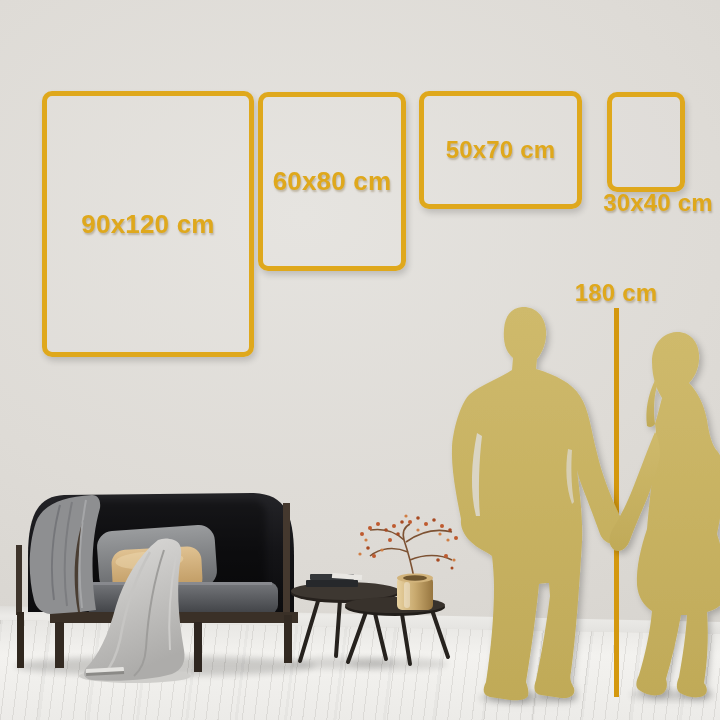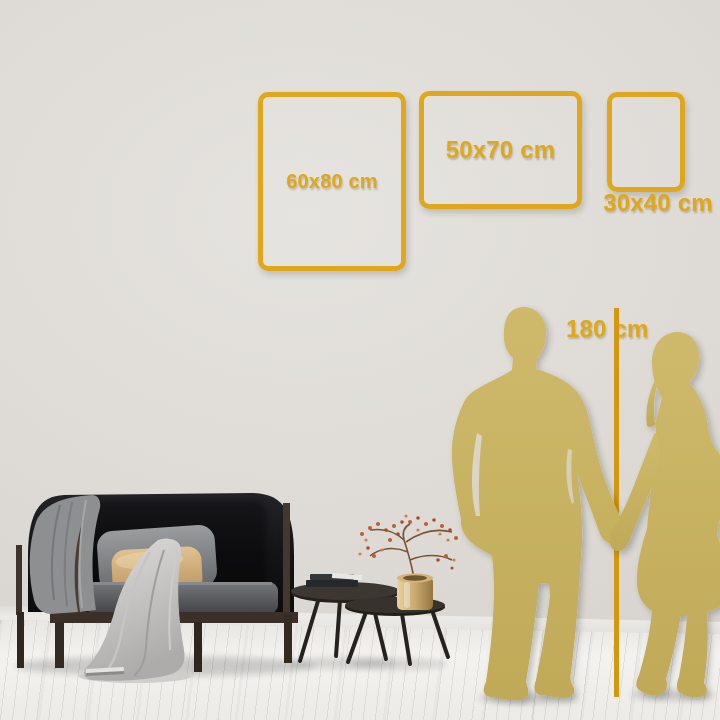--- a/index.html
+++ b/index.html
@@ -23,44 +23,47 @@
   
   .frame{position:absolute;z-index:4;border:5px solid var(--c-accent,#DFA81C);
     border-radius:10px;background:rgba(255,255,255,0.05);
     box-shadow:2px 4px 6px rgba(0,0,0,0.16);
     display:flex;align-items:center;justify-content:center;}
   .size-label{color:var(--c-accent,#DFA81C);font-weight:bold;
     text-shadow:1px 2px 2px rgba(90,60,0,0.28);letter-spacing:0.2px;white-space:nowrap;}
   .f1{left:42px;top:91px;width:202px;height:256px;}
   .f1 .size-label{font-size:26px;}
   .f2{left:258px;top:92px;width:138px;height:169px;}
-  .f2 .size-label{font-size:20px;}
+  .f2 .size-label{font-size:26px;}
   .f3{left:419px;top:91px;width:153px;height:108px;}
   .f3 .size-label{font-size:24px;}
   .f4{left:607px;top:92px;width:68px;height:90px;}
   .l4{position:absolute;z-index:4;left:594px;top:189px;width:128px;
       text-align:center;font-size:24px;}
 
   
   .ruler-label{position:absolute;z-index:5;left:566px;top:279px;width:100px;
-      font-size:24px;margin-top:36px;}
+      text-align:center;font-size:24px;}
   .ruler-line{position:absolute;z-index:5;left:614px;top:308px;width:5px;height:389px;
       background:var(--c-ruler,#D4980E);}
 
   
   svg.scene{position:absolute;inset:0;z-index:6;}
 </style>
 </head>
 <body>
 
 <div class="stage">
   <div class="wall"></div>
   <div class="skirting"></div>
   <div class="floor"></div>
 
+  <div class="frame f1">
+    <span class="size-label">90x120 cm</span>
+  </div>
   <div class="frame f2">
     <span class="size-label">60x80 cm</span>
   </div>
   <div class="frame f3">
     <span class="size-label">50x70 cm</span>
   </div>
   <div class="frame f4"></div>
   <div class="size-label l4">30x40 cm</div>
 
   <div class="size-label ruler-label">180 cm</div>

